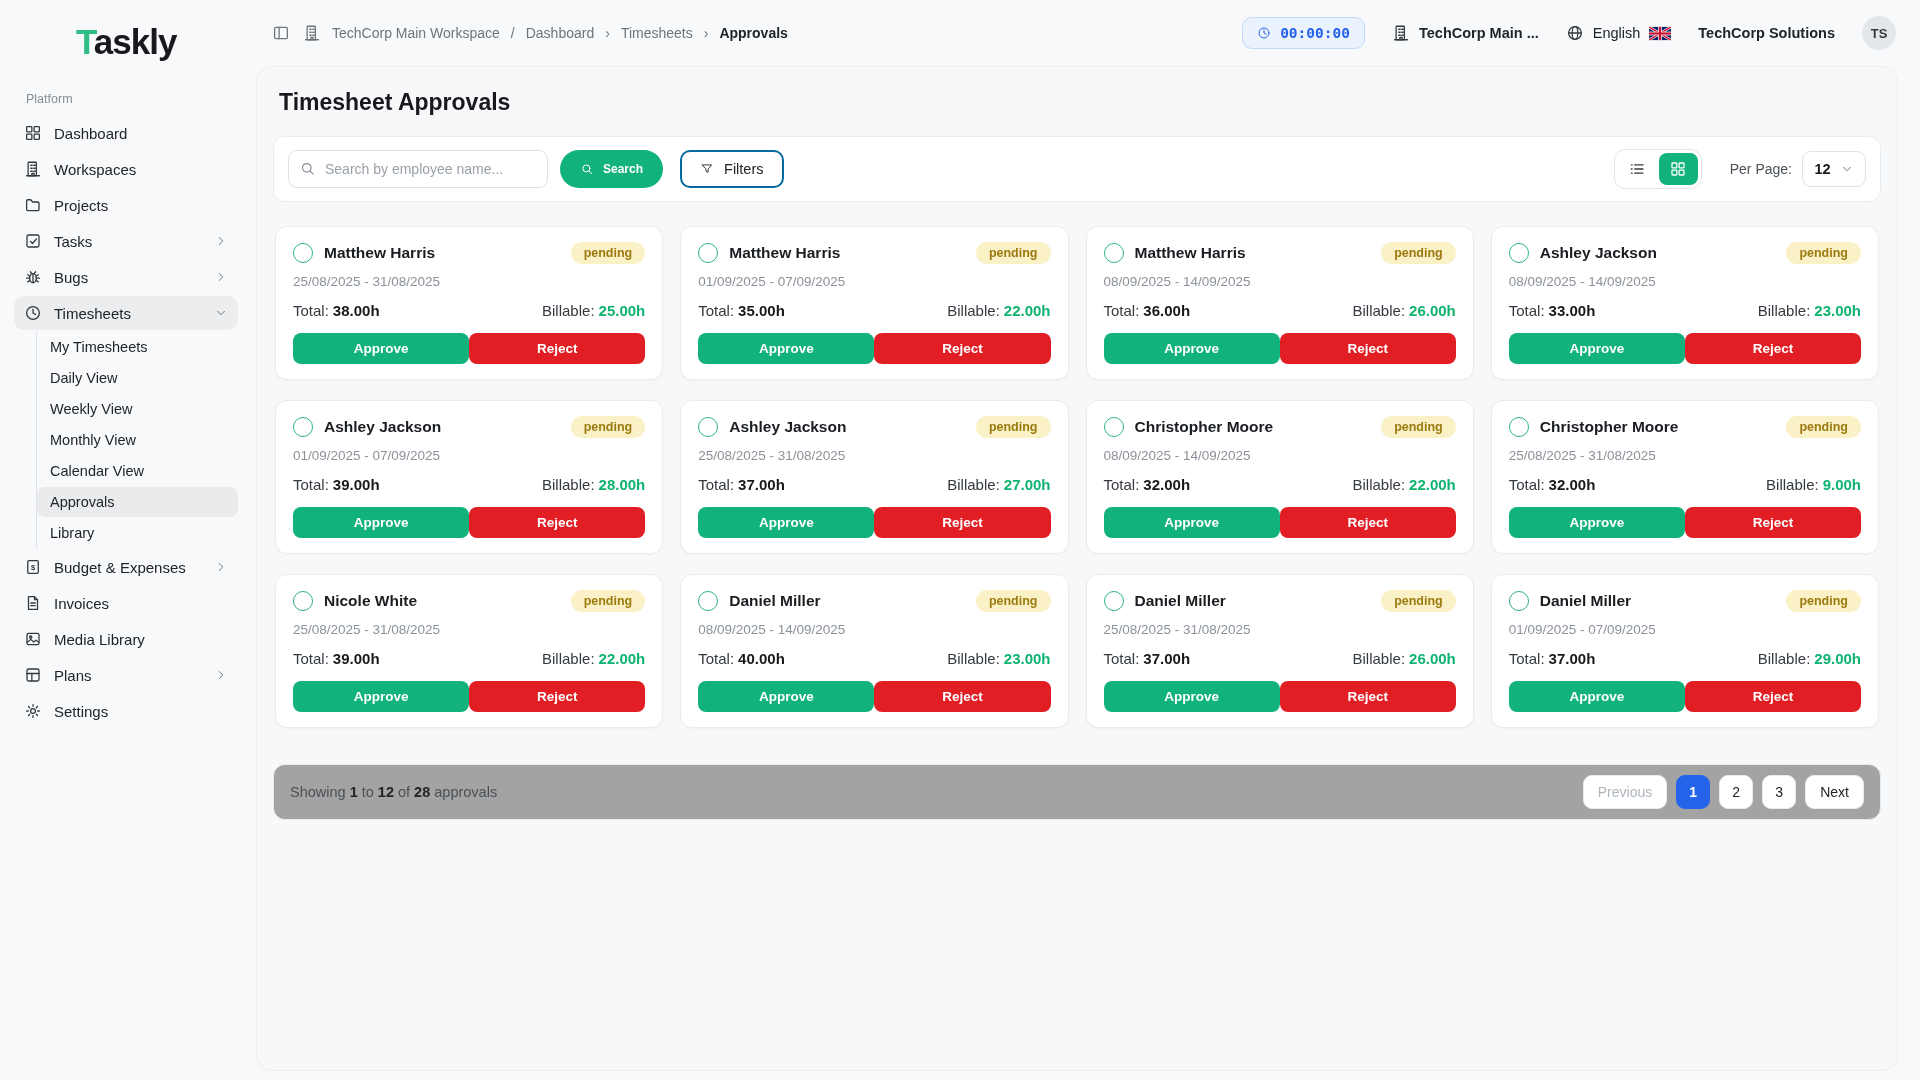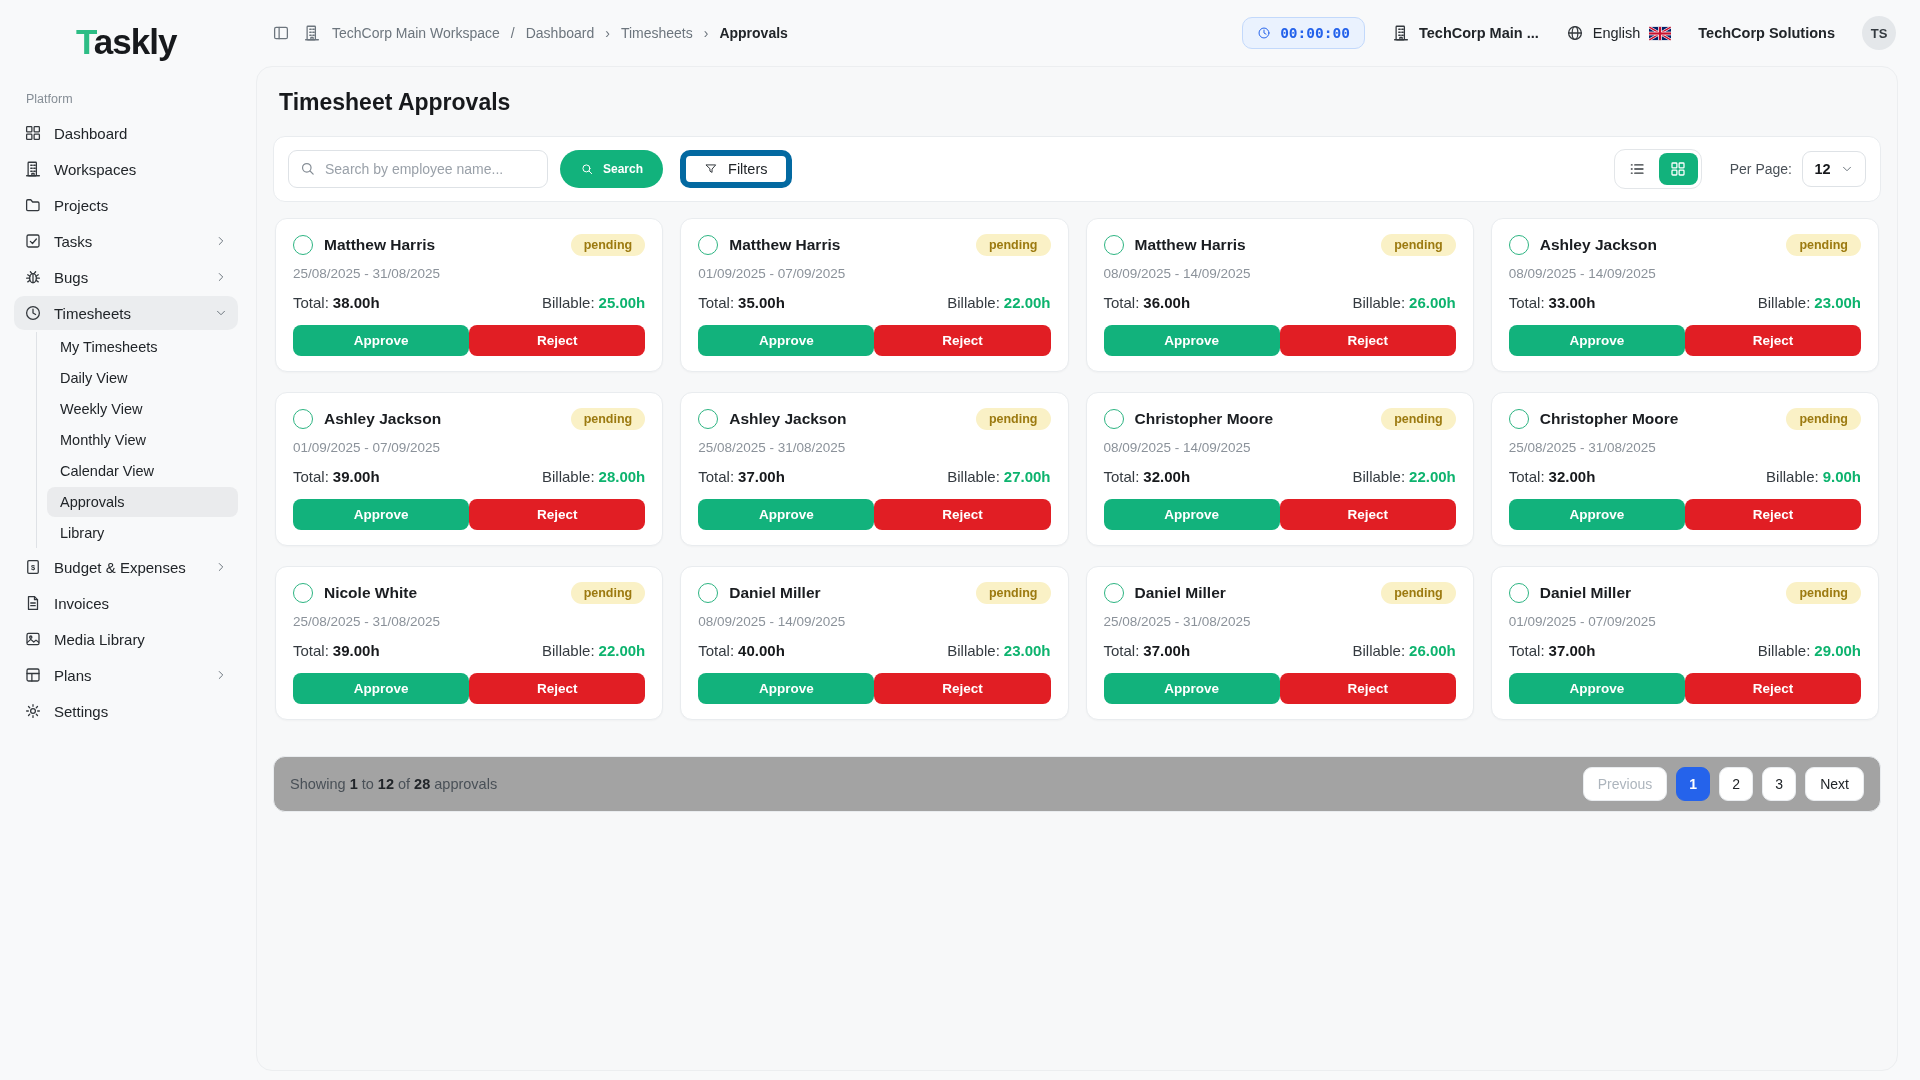--- a/index.html
+++ b/index.html
@@ -10,21 +10,21 @@
   
   .sidebar { width:252px; flex:0 0 252px; background:#f8f9fa; padding:16px 14px 10px; }
   .logo { font-size:35px; font-weight:700; letter-spacing:-1px; color:#17191c;
           margin:6px 0 30px 62px; }
   .logo .accent { color:#2dbd85; }
   .section-label { font-size:12.5px; color:#868e96; margin:0 0 10px 12px; }
   .nav-item { display:flex; align-items:center; gap:12px; padding:8px 10px; margin:2px 0;
               border-radius:10px; font-size:15px; color:#212529; cursor:pointer; }
   .nav-item.active { background:#ebedef; }
   .nav-item .chev { margin-left:auto; display:flex; color:#6c757d; }
-  .subnav { margin:2px 0 2px 22px; border-left:1px solid #dfe2e6; padding-left:10px; }
+  .subnav { margin:2px 0 2px 22px; border-left:1px solid #dfe2e6; }
   .sub-item { padding:7px 10px 7px 13px; font-size:14.5px; border-radius:8px; margin:1px 0;
               color:#212529; cursor:pointer; }
   .sub-item.active { background:#eaebed; }
 
   .ic { width:18px; height:18px; stroke:#33383d; fill:none; stroke-width:1.7;
         stroke-linecap:round; stroke-linejoin:round; flex:0 0 auto; }
   .ic.sm { width:14px; height:14px; }
   .ic.gray { stroke:#6c757d; }
   .ic.white { stroke:#fff; }
   .ic.blue { stroke:#2563eb; }
@@ -59,38 +59,38 @@
              display:flex; align-items:center; }
   .search-wrap { position:relative; width:260px; margin-right:12px; }
   .search-wrap .ic { position:absolute; left:11px; top:10px; width:17px; height:17px; stroke:#868e96; }
   .search-input { width:100%; height:38px; border:1px solid #dee2e6; border-radius:9px;
                   padding:0 12px 0 36px; font-size:14px; color:#212529; background:#fff;
                   font-family:"Liberation Sans", sans-serif; outline:none; }
   .search-input::placeholder { color:#9aa1a9; }
   .btn-search { height:38px; padding:0 20px; border:none; border-radius:19px; background:#12b27c;
                 color:#fff; font-size:12px; font-weight:600; display:flex; align-items:center;
                 gap:9px; cursor:pointer; margin-right:17px; font-family:inherit; }
-  .btn-filters { height:38px; padding:0 18px; border:6px solid #0369a1; border-radius:10px;
+  .btn-filters { height:38px; padding:0 18px; border:2px solid #0369a1; border-radius:10px;
                  background:#fff; color:#212529; font-size:14.5px; font-weight:500; display:flex;
                  align-items:center; gap:10px; cursor:pointer; font-family:inherit; }
   .toolbar-spacer { flex:1; }
   .view-toggle { display:flex; gap:2px; background:#fff; border:1px solid #e3e6e9;
                  border-radius:11px; padding:3px; margin-right:28px; }
   .vt-btn { width:39px; height:32px; border:none; background:transparent; border-radius:8px;
             display:flex; align-items:center; justify-content:center; cursor:pointer; }
   .vt-btn.active { background:#12b27c; }
   .per-page-label { font-size:14px; color:#495057; margin-right:10px; }
   .per-page-select { height:36px; min-width:64px; border:1px solid #dee2e6; border-radius:9px;
                      background:#fff; display:flex; align-items:center; justify-content:center;
                      gap:9px; font-size:14.5px; font-weight:600; color:#17191c; cursor:pointer;
                      padding:0 10px; }
   .per-page-select .chev { color:#868e96; display:flex; }
 
   
-  .cards-grid { margin-top:16px; display:grid; grid-template-columns:repeat(4,1fr);
+  .cards-grid { margin-top:24px; display:grid; grid-template-columns:repeat(4,1fr);
                 gap:20px 17px; padding:0 2px; }
   .card { background:#fff; border:1px solid #e9ecef; border-radius:12px; padding:15px 17px;
           box-shadow:0 1px 2px rgba(20,24,28,.03); }
   .card-head { display:flex; align-items:center; gap:11px; }
   .chk { width:20px; height:20px; border-radius:50%; border:1.5px solid #2db482; background:#fff;
          cursor:pointer; flex:0 0 auto; }
   .emp-name { font-size:15.5px; font-weight:700; color:#1a1d21; }
   .badge { margin-left:auto; background:#faf1c6; color:#9c7a10; font-size:12.5px; font-weight:600;
            padding:4px 13px; border-radius:999px; }
   .dates { margin-top:10px; font-size:13.5px; color:#8b929a; }

